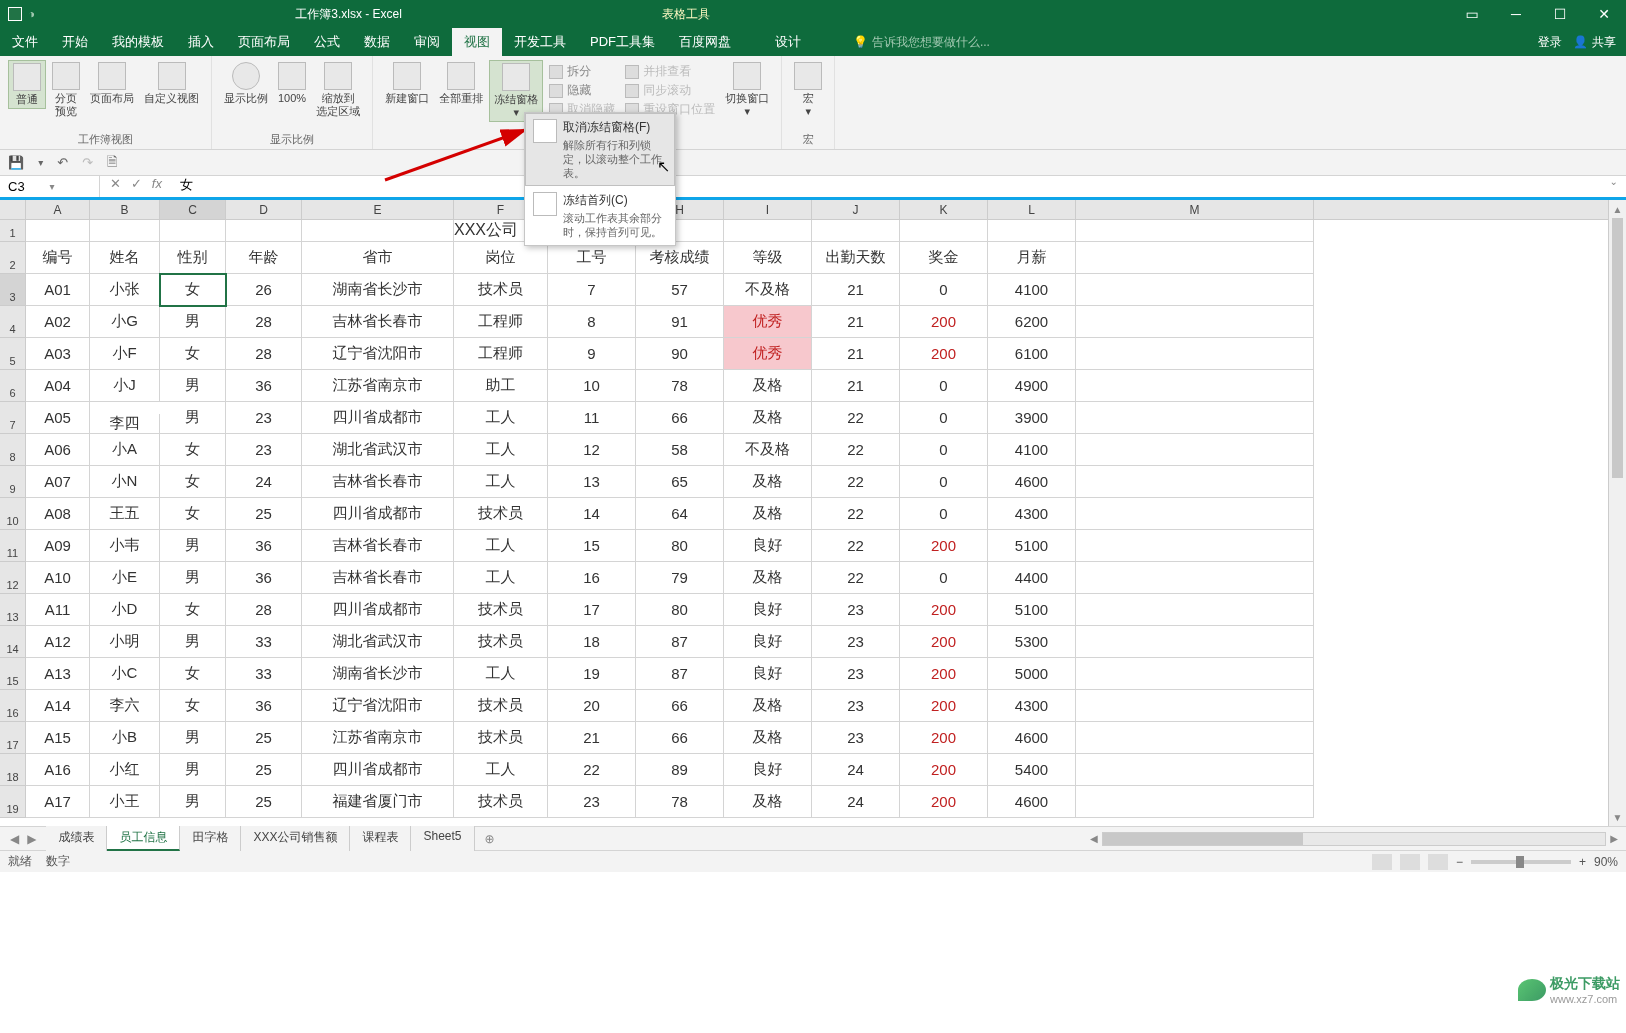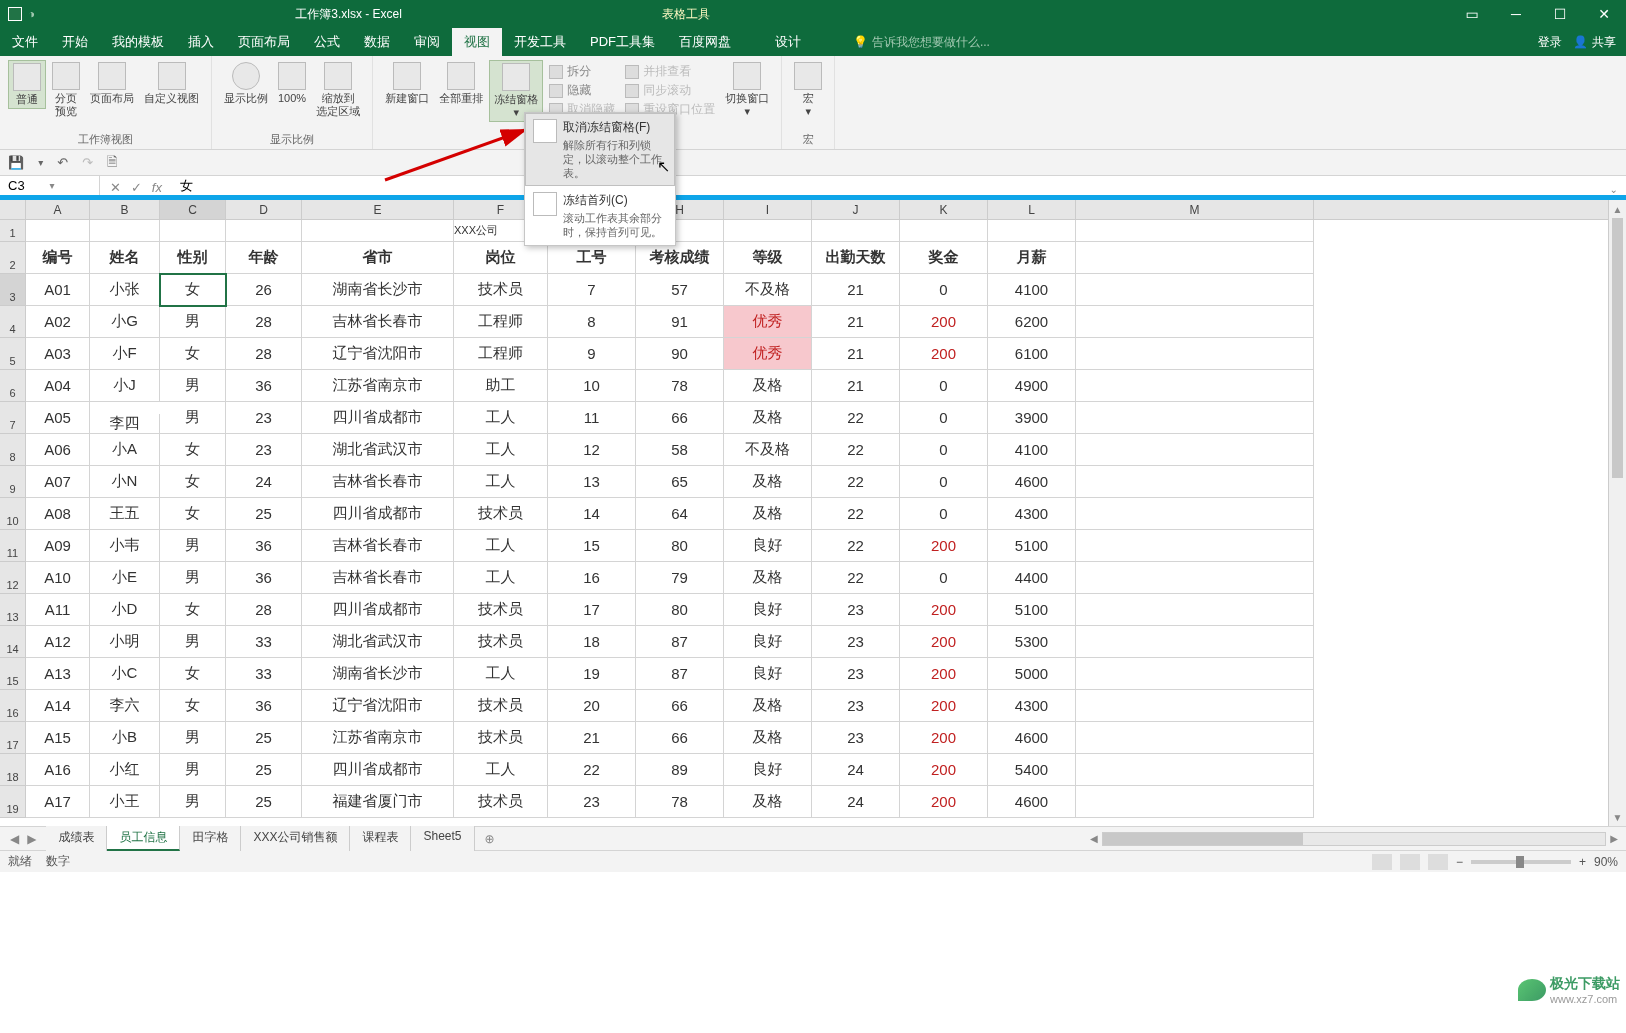--- a/index.html
+++ b/index.html
@@ -29,42 +29,42 @@
 .ribbon-btn .rb-icon { width: 28px; height: 28px; background: #e8e8e8; border: 1px solid #bbb; }
 .ribbon-btn .rb-label { font-size: 11px; text-align: center; line-height: 13px; }
 .checkbox-row { display: flex; align-items: center; gap: 4px; font-size: 12px; padding: 2px 0; }
 .checkbox-row input { width: 13px; height: 13px; }
 .small-btn-row { display: flex; align-items: center; gap: 4px; font-size: 12px; padding: 1px 0; color: #888; }
 .small-icon { width: 14px; height: 14px; background: #ddd; border: 1px solid #bbb; display: inline-block; }
 
 .qat { background: #f3f3f3; height: 26px; border-bottom: 1px solid #d4d4d4; display: flex; align-items: center; padding: 0 8px; gap: 14px; }
 .qat span { color: #666; font-size: 13px; }
 
-.formula-bar { background: #fff; height: 24px; border-bottom: 5px solid #0ea5e9; display: flex; align-items: flex-end; font-size: 13px; }
+.formula-bar { background: #fff; height: 24px; border-bottom: 3px solid #0ea5e9; display: flex; align-items: flex-start; font-size: 13px; }
 .name-box { width: 100px; padding: 0 8px; border-right: 1px solid #d4d4d4; height: 100%; display: flex; align-items: center; }
 .name-box span { flex: 1; }
 .fb-btns { display: flex; align-items: center; gap: 10px; padding: 0 10px; color: #888; }
 .fb-input { flex: 1; padding: 0 8px; }
 
 .grid-wrapper { position: relative; height: 626px; overflow: hidden; }
 .col-headers { display: flex; height: 20px; background: #e6e6e6; border-bottom: 1px solid #ccc; }
 .corner { width: 26px; border-right: 1px solid #ccc; background: #e6e6e6; }
 .col-h { border-right: 1px solid #ccc; display: flex; align-items: center; justify-content: center; font-size: 12px; color: #444; background: #e6e6e6; }
 .col-h.sel { background: #d4d4d4; }
 .grid-body { display: flex; }
 .row-headers { width: 26px; }
 .row-h { height: 32px; border-bottom: 1px solid #ccc; border-right: 1px solid #ccc; display: flex; align-items: flex-end; justify-content: center; font-size: 11px; color: #444; background: #e6e6e6; padding-bottom: 2px; }
 .row-h.sel { background: #d4d4d4; }
 .row-h.short { height: 22px; }
 .cells { flex: 1; }
 .row { display: flex; height: 32px; }
 .row.short { height: 22px; }
 .cell { border-right: 1px solid #d4d4d4; border-bottom: 1px solid #d4d4d4; display: flex; align-items: center; justify-content: center; font-size: 15px; color: #333; position: relative; }
-.cell.title { font-size: 11px; }
-.cell.header { font-weight: bold; }
+.cell.title { font-size: 16px; }
+.cell.header { font-weight: normal; }
 .cell.red { color: #c02020; }
 .cell.pink { background: #f7c8cd; color: #c02020; }
 .cell.selected { outline: 2px solid #217346; outline-offset: -1px; z-index: 2; }
 
 .freeze-menu { position: absolute; top: 112px; left: 524px; width: 152px; background: #fff; border: 1px solid #c6c6c6; box-shadow: 2px 2px 6px rgba(0,0,0,0.25); font-size: 12px; z-index: 100; }
 .freeze-menu .fm-item { display: flex; padding: 6px 8px; gap: 6px; }
 .freeze-menu .fm-item.hover { background: #e6e6e6; border: 1px solid #c0c0c0; padding: 5px 7px; }
 .freeze-menu .fm-icon { width: 24px; height: 24px; background: #fff; border: 1px solid #bbb; flex-shrink: 0; }
 .freeze-menu .fm-text { flex: 1; }
 .freeze-menu .fm-title { font-weight: normal; color: #333; margin-bottom: 2px; }

